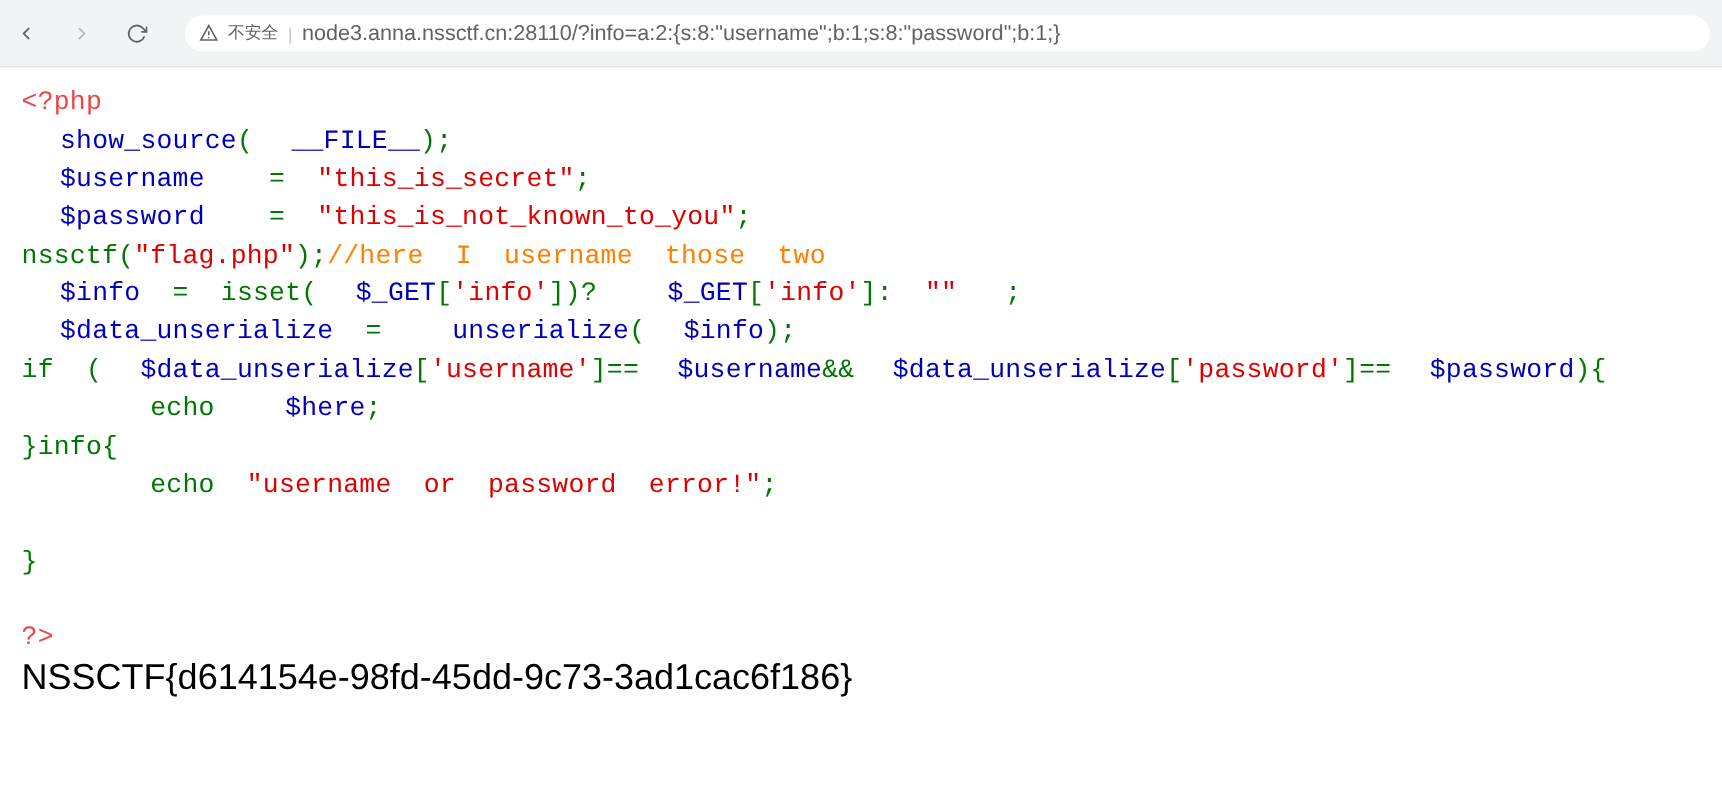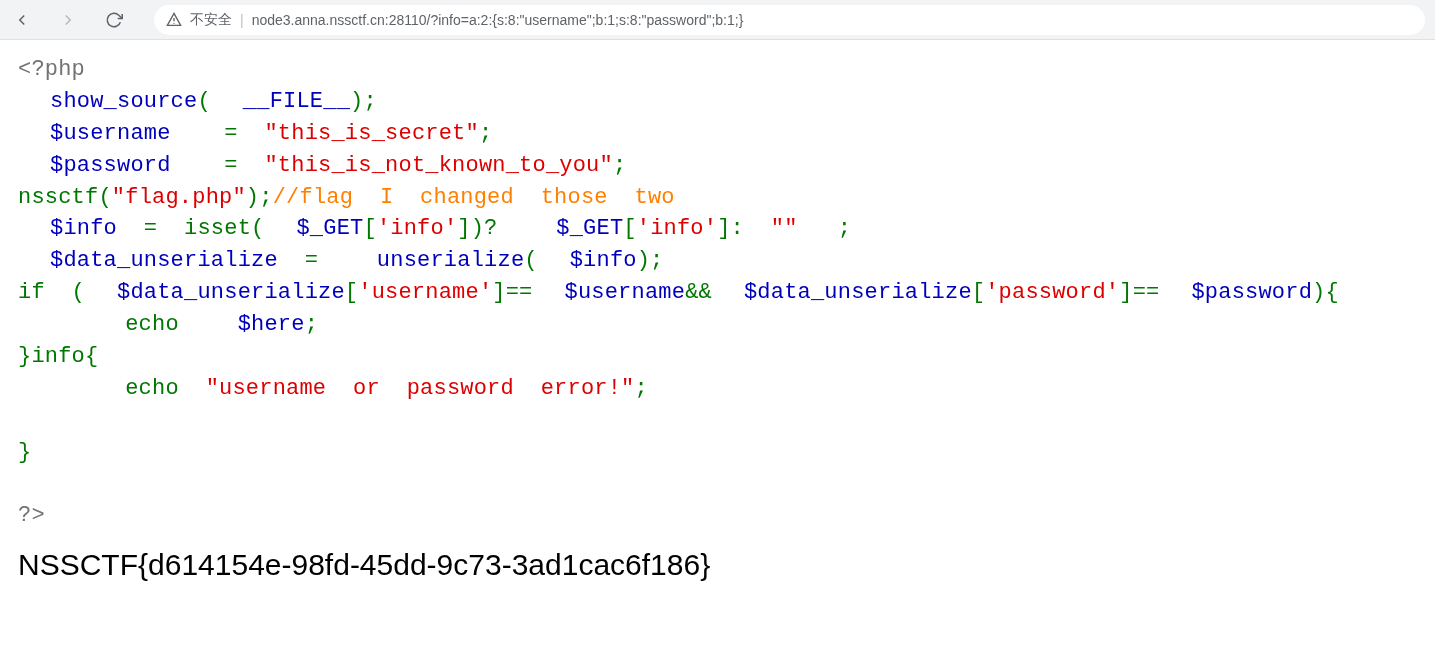--- a/index.html
+++ b/index.html
@@ -8,21 +8,21 @@
       box-sizing: border-box;
     }
     body {
       font-family: Arial, sans-serif;
       background: #fff;
       width: 1435px;
     }
     .browser-toolbar {
       display: flex;
       align-items: center;
-      height: 40px;
+      height: 56px;
       background: #f1f3f4;
       padding: 0 10px;
       gap: 22px;
       border-bottom: 1px solid #e0e0e0;
     }
     .nav-icon {
       width: 24px;
       height: 24px;
       display: flex;
       align-items: center;
@@ -66,43 +66,43 @@
     .insecure-label {
       color: #5f6368;
       font-size: 14px;
     }
     .url-separator {
       color: #c0c0c0;
       font-size: 14px;
     }
     .url-text {
       color: #5f6368;
-      font-size: 14px;
+      font-size: 18px;
       white-space: nowrap;
     }
     .page-content {
       padding: 14px 18px;
     }
     .code-block {
       font-family: "Microsoft YaHei Mono", "Consolas", "Courier New", monospace;
       font-size: 22px;
       line-height: 1.45;
       white-space: pre;
       letter-spacing: 0.2px;
     }
-    .c-tag { color: #737373; margin-top: 44px; }
+    .c-tag { color: #ef4444; margin-top: 44px; }
     .c-kw { color: #007700; }
     .c-str { color: #dd0000; }
     .c-com { color: #ff8000; }
     .c-def { color: #0000bb; margin-left: 32px; }
     .flag-output {
       font-family: Arial, sans-serif;
       font-size: 30px;
       color: #000;
-      margin-top: 16px;
+      margin-top: 0;
       font-weight: 400;
     }
   </style>
 </head>
 <body>
 
 <div class="browser-toolbar">
   <div class="nav-icon">
     <svg viewBox="0 0 24 24">
         <polyline points="15 18 9 12 15 6"></polyline>
@@ -131,21 +131,21 @@
     <span class="url-separator">|</span>
     <span class="url-text">node3.anna.nssctf.cn:28110/?info=a:2:{s:8:"username";b:1;s:8:"password";b:1;}</span>
   </div>
 </div>
 
 <div class="page-content">
 <div class="code-block"><span class="c-tag">&lt;?php</span>
 <span class="c-def">show_source</span><span class="c-kw">(</span><span class="c-def">__FILE__</span><span class="c-kw">);</span>
 <span class="c-def">$username</span><span class="c-kw">    =  </span><span class="c-str">"this_is_secret"</span><span class="c-kw">;</span>
 <span class="c-def">$password</span><span class="c-kw">    =  </span><span class="c-str">"this_is_not_known_to_you"</span><span class="c-kw">;</span>
-<span class="c-kw">nssctf(</span><span class="c-str">"flag.php"</span><span class="c-kw">);</span><span class="c-com">//flag  I  changed  those  two</span>
+<span class="c-kw">nssctf(</span><span class="c-str">"flag.php"</span><span class="c-kw">);</span><span class="c-com">//here  I  username  those  two</span>
 <span class="c-def">$info</span><span class="c-kw">  =  isset(</span><span class="c-def">$_GET</span><span class="c-kw">[</span><span class="c-str">'info'</span><span class="c-kw">])?  </span><span class="c-def">$_GET</span><span class="c-kw">[</span><span class="c-str">'info'</span><span class="c-kw">]:  </span><span class="c-str">""</span><span class="c-kw">   ;</span>
 <span class="c-def">$data_unserialize</span><span class="c-kw">  =  </span><span class="c-def">unserialize</span><span class="c-kw">(</span><span class="c-def">$info</span><span class="c-kw">);</span>
 <span class="c-kw">if  (</span><span class="c-def">$data_unserialize</span><span class="c-kw">[</span><span class="c-str">'username'</span><span class="c-kw">]==</span><span class="c-def">$username</span><span class="c-kw">&amp;&amp;</span><span class="c-def">$data_unserialize</span><span class="c-kw">[</span><span class="c-str">'password'</span><span class="c-kw">]==</span><span class="c-def">$password</span><span class="c-kw">){</span>
 <span class="c-kw">        echo  </span><span class="c-def">$here</span><span class="c-kw">;</span>
 <span class="c-kw">}info{</span>
 <span class="c-kw">        echo  </span><span class="c-str">"username  or  password  error!"</span><span class="c-kw">;</span>
 <span> </span>
 <span class="c-kw">}</span>
 <span> </span>
 <span class="c-tag">?&gt;</span></div>

